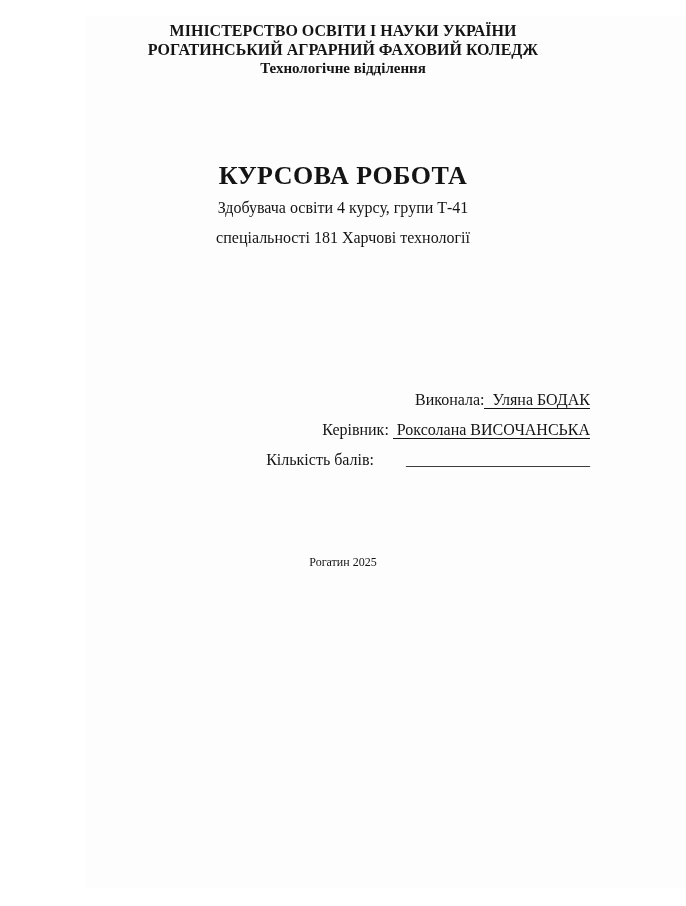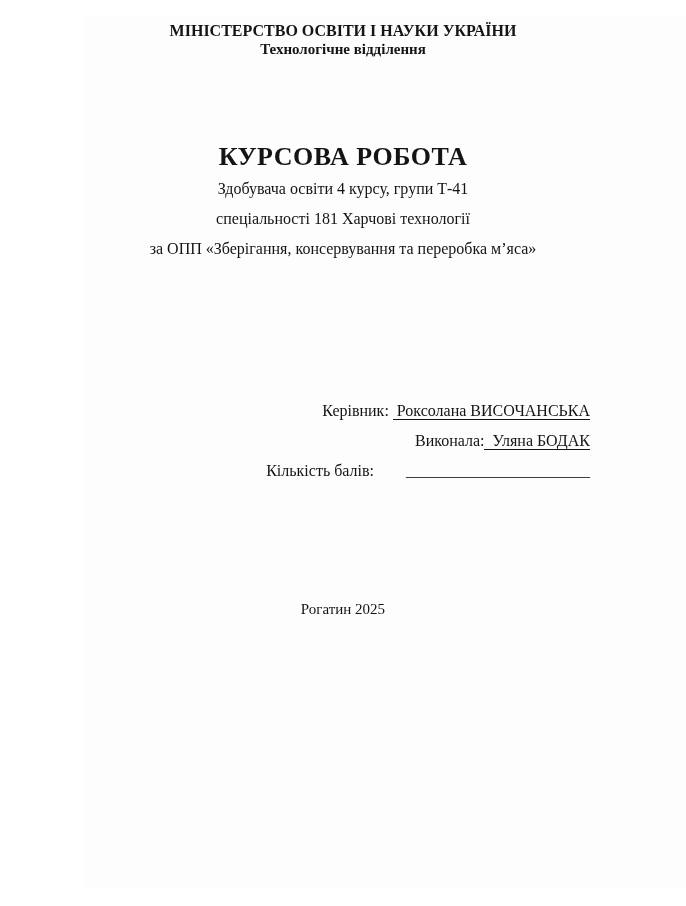--- a/index.html
+++ b/index.html
@@ -69,47 +69,47 @@
     white-space: pre;
   }
   .u-pad8 { padding-left: 8px; }
   .u-pad4 { padding-left: 4px; }
   .score-blank {
     letter-spacing: 0;
     white-space: pre;
     margin-left: 32px;
   }
   .footer-line {
-    margin-top: 108px;
-    font-size: 15px;
+    margin-top: 72px;
+    font-size: 12px;
     line-height: 30px;
   }
 </style>
 </head>
 <body>
 
 <div class="sheet"></div>
 
 <div class="content">
 
   <div>
     <div class="hdr-line">МІНІСТЕРСТВО ОСВІТИ І НАУКИ УКРАЇНИ</div>
+    <div class="hdr-line">РОГАТИНСЬКИЙ АГРАРНИЙ ФАХОВИЙ КОЛЕДЖ</div>
     <div class="hdr-line hdr-dept">Технологічне відділення</div>
   </div>
 
   <div class="page-title">КУРСОВА РОБОТА</div>
 
 
   <div class="student-block">
     <div>Здобувача освіти 4 курсу, групи Т-41</div>
     <div>спеціальності 181 Харчові технології</div>
-    <div>за ОПП «Зберігання, консервування та переробка м’яса»</div>
   </div>
 
   <div class="sig-block">
+    <div><span>Виконала:</span><span class="u u-pad8">Уляна БОДАК</span></div>
     <div><span>Керівник: </span><span class="u u-pad4">Роксолана ВИСОЧАНСЬКА</span></div>
-    <div><span>Виконала:</span><span class="u u-pad8">Уляна БОДАК</span></div>
     <div><span>Кількість балів:</span><span class="score-blank">_______________________</span></div>
   </div>
 
   <div class="footer-line">Рогатин 2025</div>
 
 </div>
 
 </body></html>

